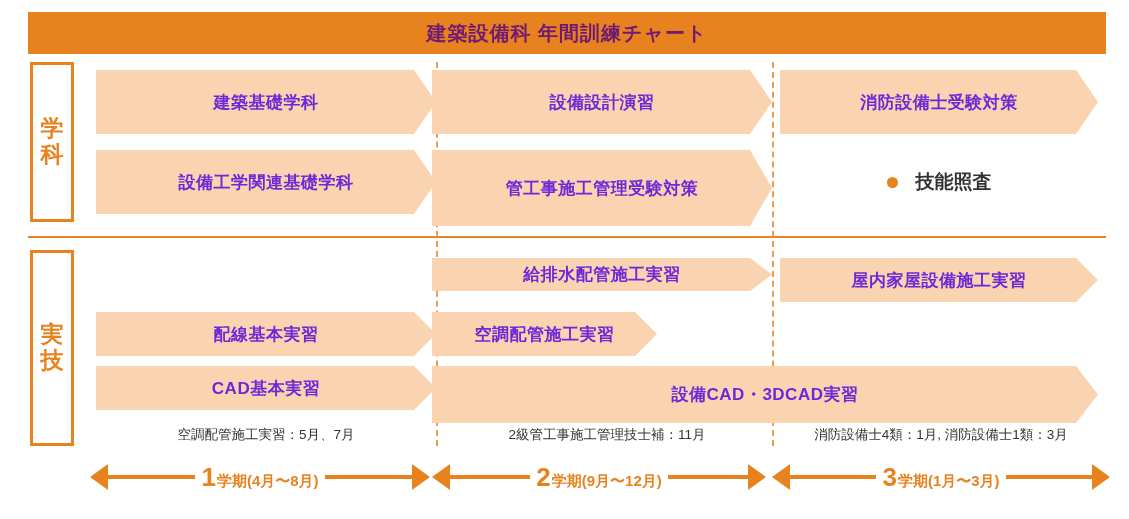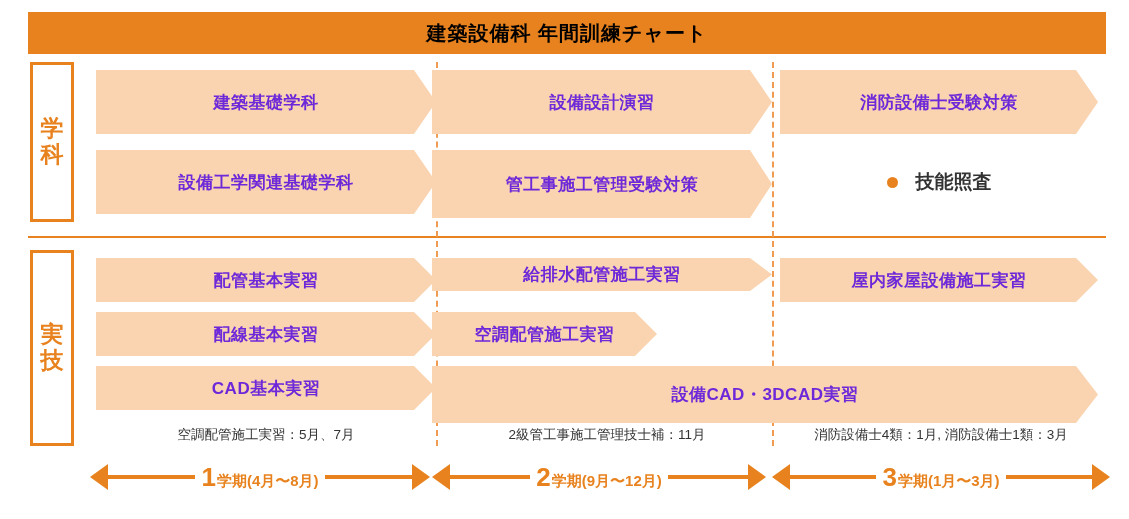--- a/index.html
+++ b/index.html
@@ -16,21 +16,21 @@
     left: 0; top: 0;
     width: 1129px; height: 519px;
   }
 
   
   .title-bar {
     position: absolute;
     left: 28px; top: 12px;
     width: 1078px; height: 42px;
     background: #E8821E;
-    color: #000000;
+    color: #701a75;
     font-size: 20px;
     font-weight: bold;
     letter-spacing: 1px;
     display: flex;
     align-items: center;
     justify-content: center;
   }
 
   
   .row-label {
@@ -81,21 +81,21 @@
     font-size: 17px;
     letter-spacing: 0.5px;
     clip-path: polygon(0 0, calc(100% - 22px) 0, 100% 50%, calc(100% - 22px) 100%, 0 100%);
   }
 
   
   #a1 { left: 96px;  top: 70px;  width: 340px; height: 64px; }
   #a2 { left: 432px; top: 70px;  width: 340px; height: 64px; }
   #a3 { left: 780px; top: 70px;  width: 318px; height: 64px; }
   #b1 { left: 96px;  top: 150px; width: 340px; height: 64px; }
-  #b2 { left: 432px; top: 150px; width: 340px; height: 68px; }
+  #b2 { left: 432px; top: 150px; width: 340px; height: 76px; }
 
   
   .bullet-item {
     position: absolute;
     left: 780px; top: 150px;
     width: 318px; height: 64px;
     display: flex;
     align-items: center;
     justify-content: center;
     color: #333333;
@@ -217,21 +217,20 @@
   <div class="arrow" id="a2">設備設計演習</div>
   <div class="arrow" id="a3">消防設備士受験対策</div>
 
   <div class="arrow" id="b1">設備工学関連基礎学科</div>
   <div class="arrow" id="b2">管工事施工管理受験対策</div>
   <div class="bullet-item">
     <span class="bullet-dot"></span>
     <span>技能照査</span>
   </div>
 
-  <div class="arrow" id="p1">配管基本実習</div>
   <div class="arrow" id="p2">給排水配管施工実習</div>
   <div class="arrow" id="p3">屋内家屋設備施工実習</div>
 
   <div class="arrow" id="q1">配線基本実習</div>
   <div class="arrow" id="q2">空調配管施工実習</div>
 
   <div class="arrow" id="r1">CAD基本実習</div>
   <div class="arrow" id="r2">設備CAD・3DCAD実習</div>
 
   <div class="footnote" id="f1">空調配管施工実習：5月、7月</div>

